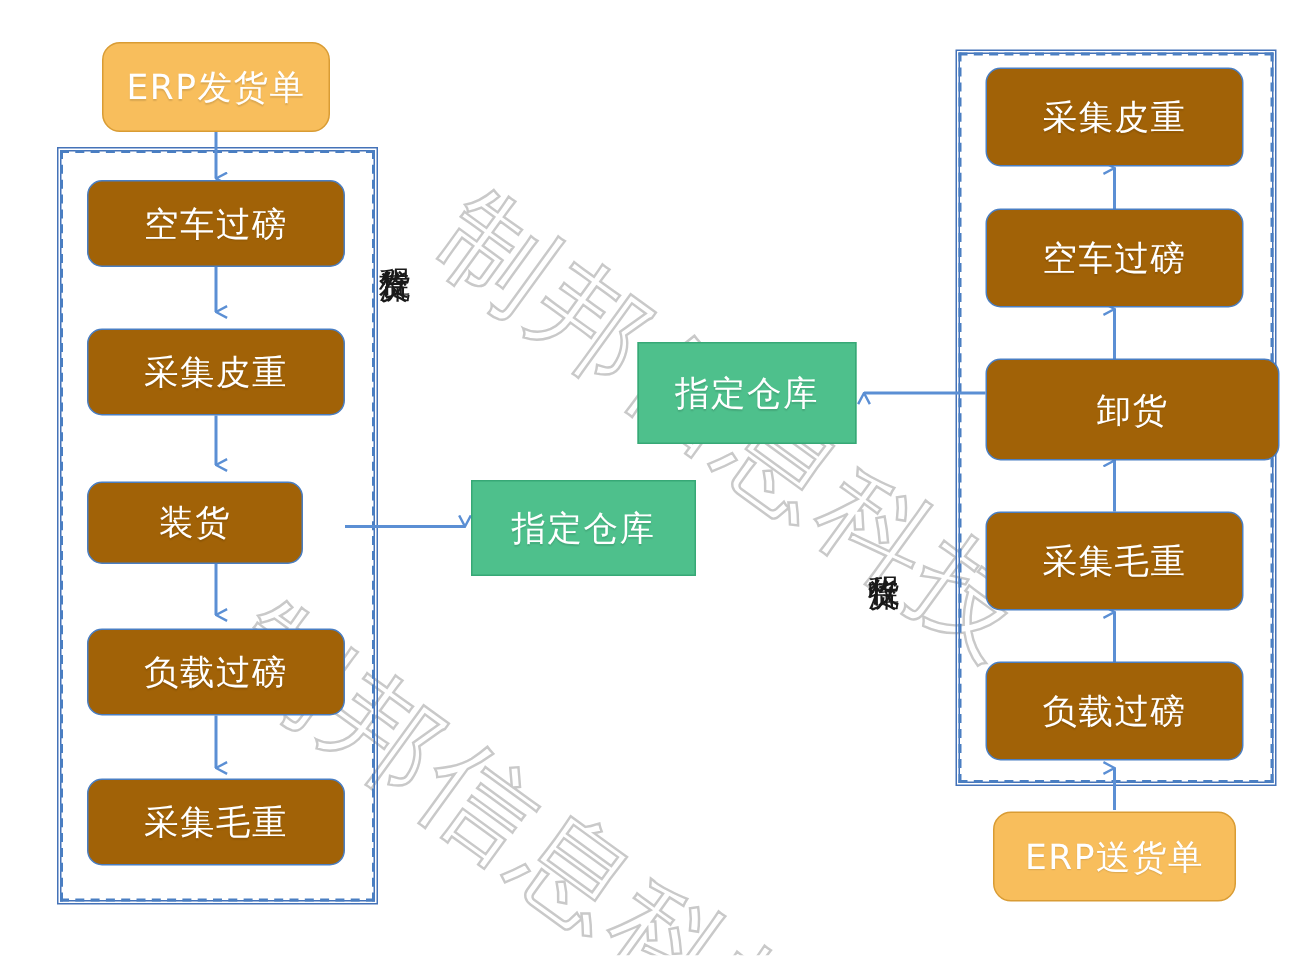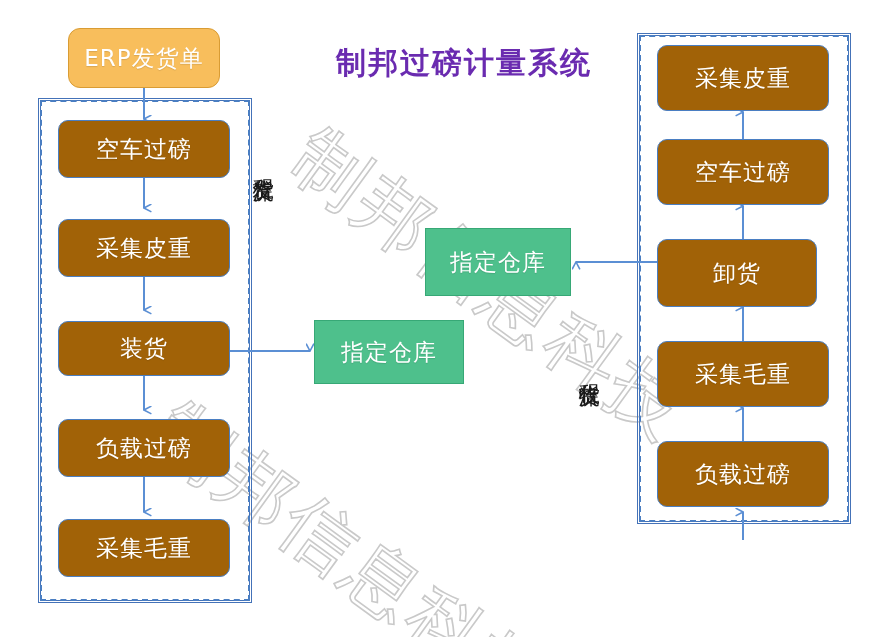--- a/index.html
+++ b/index.html
@@ -120,21 +120,20 @@
 
   <div class="watermark wm-a">制邦信息科技</div>
   <div class="watermark wm-b">制邦信息科技</div>
 
   <div class="group-box group-left"></div>
   <div class="group-box group-right"></div>
 
   <div class="vlabel vlabel-send">发货流程</div>
   <div class="vlabel vlabel-recv">收货流程</div>
 
-  <div class="title">制邦过磅计量系统</div>
 
   <div class="conn" style="left:0;top:0;width:870px;height:637px;">
     <svg width="870" height="637" viewBox="0 0 870 637">
       <defs>
         <marker id="ah-down" markerWidth="9" markerHeight="9" refX="4.5" refY="8" orient="auto" markerUnits="userSpaceOnUse">
           <path d="M0.6,0.6 L4.5,8 L8.4,0.6" fill="none" stroke="#5b8fd4" stroke-width="1.6"></path>
         </marker>
         <marker id="ah-up" markerWidth="9" markerHeight="9" refX="4.5" refY="8" orient="auto" markerUnits="userSpaceOnUse">
           <path d="M0.6,0.6 L4.5,8 L8.4,0.6" fill="none" stroke="#5b8fd4" stroke-width="1.6"></path>
         </marker>
@@ -171,34 +170,35 @@
       </g>
     </svg>
   </div>
 
   <div class="node node-orange" style="left:68px; top:28px; width:152px; height:60px;">ERP发货单</div>
 
   <div class="node node-blue" style="left:58px; top:120px; width:172px; height:58px;">空车过磅</div>
 
   <div class="node node-blue" style="left:58px; top:219px; width:172px; height:58px;">采集皮重</div>
 
-  <div class="node node-blue" style="left:58px; top:321px; width:172px; height:55px;">装货</div>
+  <div class="node node-blue" style="left:58px; top:321px; width:144px; height:55px;">装货</div>
 
   <div class="node node-blue" style="left:58px; top:419px; width:172px; height:58px;">负载过磅</div>
 
   <div class="node node-blue" style="left:58px; top:519px; width:172px; height:58px;">采集毛重</div>
 
   <div class="node node-green" style="left:425px; top:228px; width:146px; height:68px;">指定仓库</div>
 
   <div class="node node-green" style="left:314px; top:320px; width:150px; height:64px;">指定仓库</div>
 
   <div class="node node-blue" style="left:657px; top:45px; width:172px; height:66px;">采集皮重</div>
 
   <div class="node node-blue" style="left:657px; top:139px; width:172px; height:66px;">空车过磅</div>
 
-  <div class="node node-blue" style="left:657px; top:239px; width:160px; height:68px;">卸货</div>
+  <div class="node node-blue" style="left:657px; top:239px; width:196px; height:68px;">卸货</div>
 
   <div class="node node-blue" style="left:657px; top:341px; width:172px; height:66px;">采集毛重</div>
 
   <div class="node node-blue" style="left:657px; top:441px; width:172px; height:66px;">负载过磅</div>
 
+  <div class="node node-orange" style="left:662px; top:541px; width:162px; height:60px;">ERP送货单</div>
 
 </div>
 
 </body></html>

